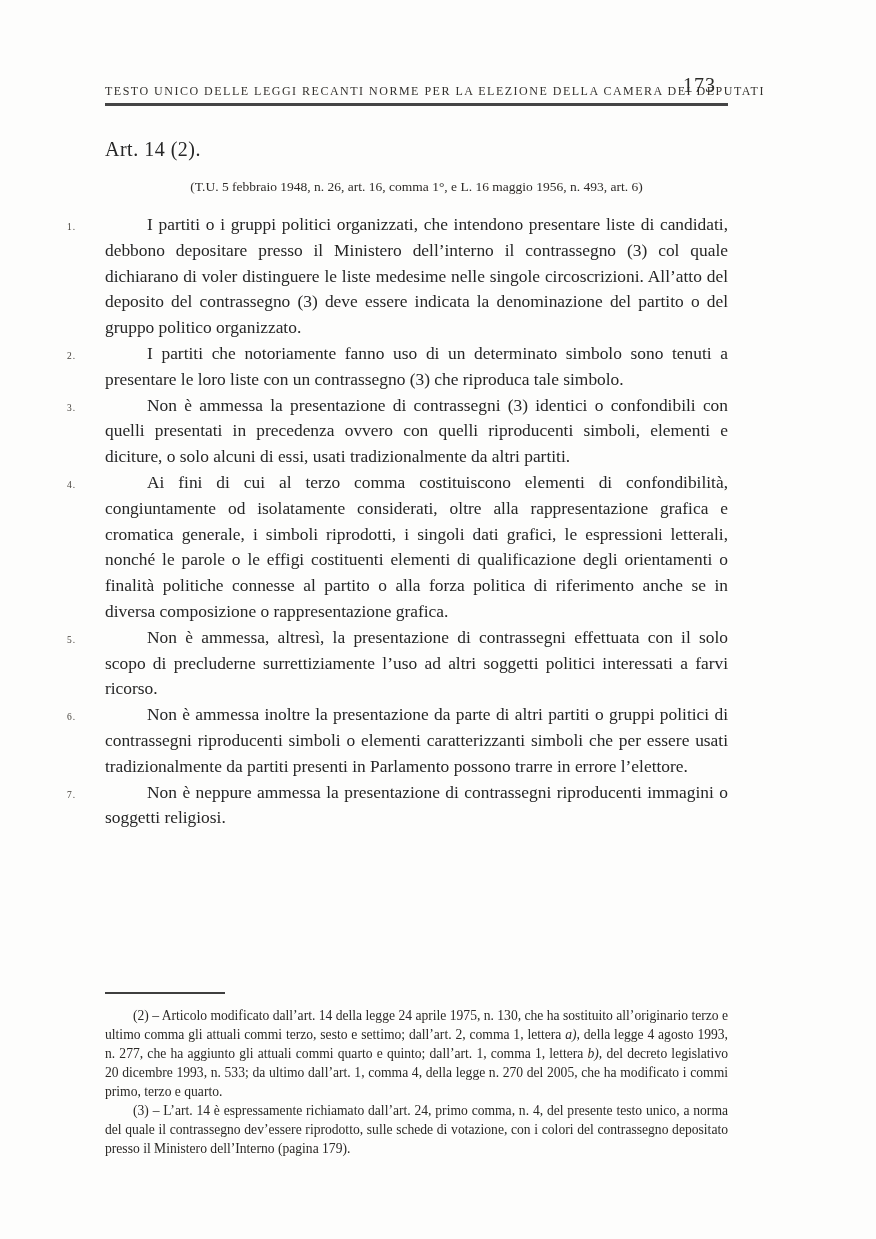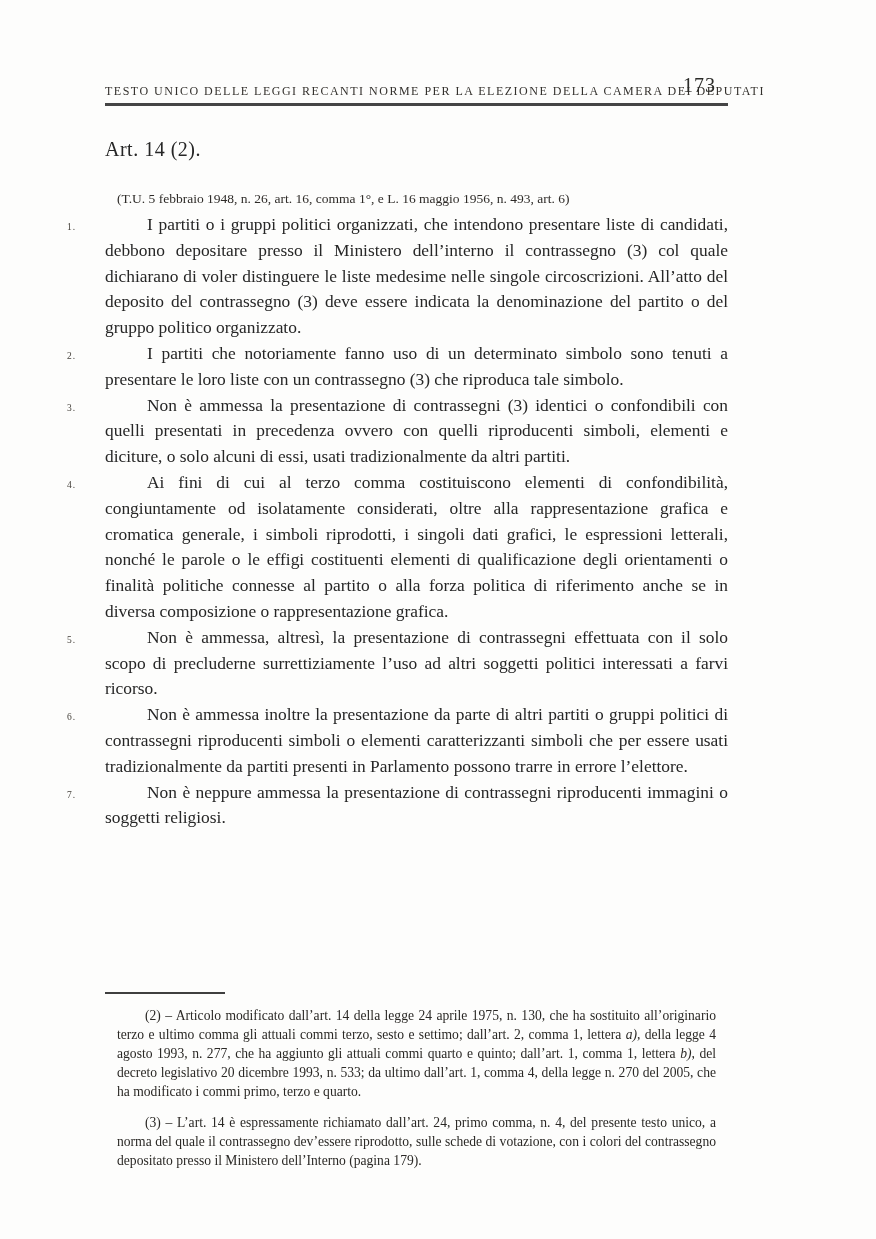--- a/index.html
+++ b/index.html
@@ -34,21 +34,21 @@
     background: #454545;
   }
   
   .article-title {
     position: absolute; top: 138px; left: 105px; width: 623px;
     margin: 0; text-align: left;
     font-size: 20px; font-weight: normal; letter-spacing: 0.5px;
   }
   .source-note {
     position: absolute; top: 179px; left: 105px; width: 623px;
-    margin: 12px; text-align: left;
+    margin: 0; text-align: center;
     font-size: 13.5px; color: #2e2b28;
   }
   
   .article-body {
     position: absolute; top: 212px; left: 105px; width: 623px;
     font-size: 17.4px; line-height: 25.8px;
     text-align: justify;
     hyphens: auto; -webkit-hyphens: auto;
   }
   .para { margin: 0; text-indent: 42px; position: relative; }
@@ -60,21 +60,21 @@
   
   .footnotes {
     position: absolute; top: 992px; left: 105px; width: 623px;
     font-size: 13.6px; line-height: 19px;
     text-align: justify; color: #2a2825;
     hyphens: auto; -webkit-hyphens: auto;
   }
   .footnote-rule {
     width: 120px; height: 2px; background: #3f3f3f; margin: 0 0 12px 0;
   }
-  .footnote { margin: 12px; text-indent: 28px; }
+  .footnote { margin: 0; text-indent: 28px; }
   .footnote i { font-style: italic; }
 </style>
 </head>
 <body>
 
 <div class="page">
 
   <header class="running-header">
     <span class="running-title">TESTO UNICO DELLE LEGGI RECANTI NORME PER LA ELEZIONE DELLA CAMERA DEI DEPUTATI</span>
     <span class="page-number">173</span>

